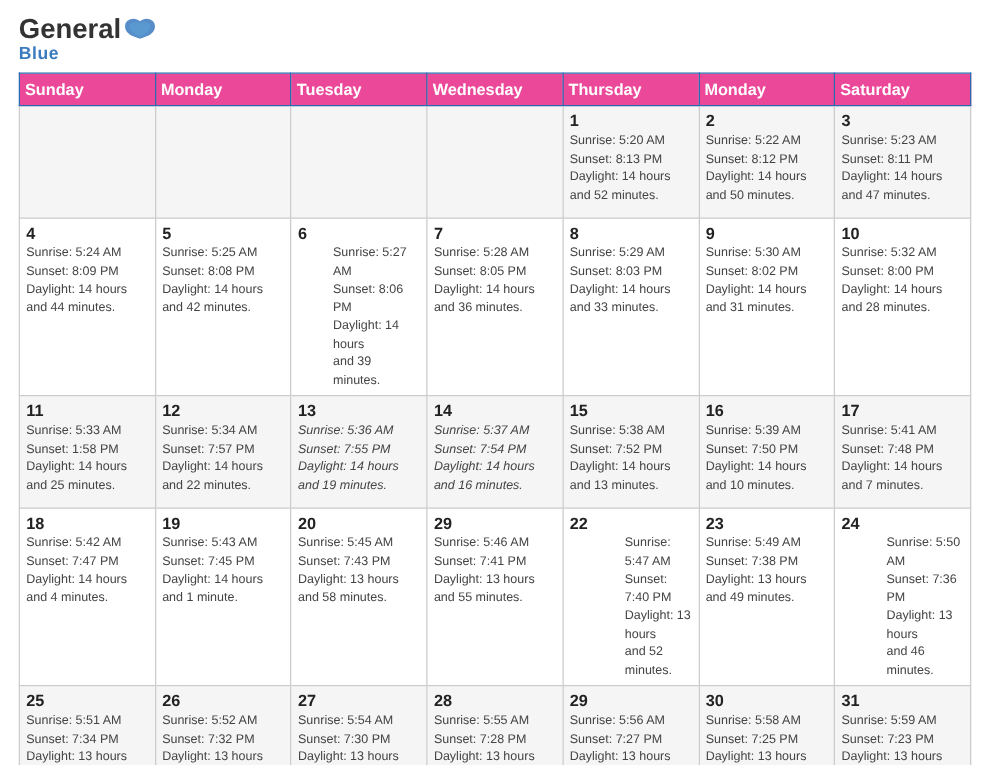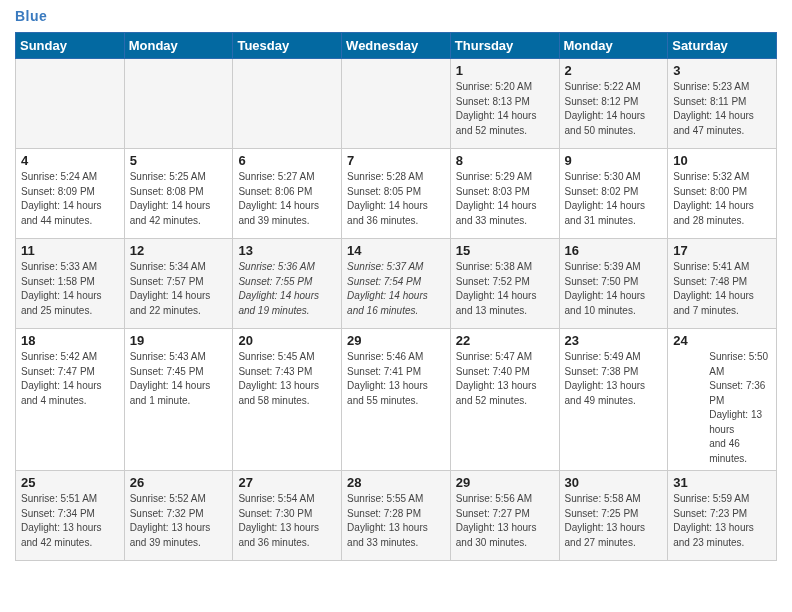--- a/index.html
+++ b/index.html
@@ -45,21 +45,21 @@
     .subtitle {
       font-size: 16px;
       color: #444;
     }
     table {
       width: 100%;
       border-collapse: collapse;
       table-layout: fixed;
     }
     thead tr th {
-      background-color: #0369a1;
+      background-color: #ec4899;
       color: #fff;
       font-size: 13px;
       font-weight: bold;
       padding: 5px 4px;
       text-align: left;
       border: 1px solid #2a6aaf;
     }
     tbody tr {
       vertical-align: top;
     }
@@ -91,20 +91,28 @@
     }
     tbody tr:nth-child(odd) td.empty {
       background: #f5f5f5;
     }
   </style>
 </head>
 <body>
 
 <div class="header">
   <div class="logo">
+    <div class="logo-row">
+      <span style="font-size:22px;font-weight:bold;color:#333;">
+        <span>General</span><svg width="28" height="22" viewBox="0 0 28 22" style="display:inline-block;vertical-align:middle;margin:0 1px;">
+            <path d="M14 4 C18 0, 26 2, 26 8 C26 14, 20 16, 14 18 C8 16, 2 14, 2 8 C2 2, 10 0, 14 4Z" fill="#3a7abf" opacity="0.85"></path>
+            <path d="M14 6 C17 3, 24 5, 22 10 C20 14, 14 16, 14 16 C14 16, 8 14, 6 10 C4 5, 11 3, 14 6Z" fill="#5b9ed6" opacity="0.6"></path>
+          </svg>
+      </span>
+    </div>
     <div class="logo-underline">Blue</div>
   </div>
   <div class="title-block">
     <div class="main-title"></div>
     <div class="subtitle"></div>
   </div>
 </div>
 
 <table>
   <thead>
@@ -156,21 +164,21 @@
         </td>
         <td>
           <span class="day-number">5</span>
           <div class="day-detail" style="white-space: pre-line;">Sunrise: 5:25 AM
 Sunset: 8:08 PM
 Daylight: 14 hours
 and 42 minutes.</div>
         </td>
         <td>
           <span class="day-number">6</span>
-          <div class="day-detail" style="white-space: pre-line;">Sunrise: 5:27 AM
+          <div class="day-detail" style="white-space: pre-line; margin-left: 28px;">Sunrise: 5:27 AM
 Sunset: 8:06 PM
 Daylight: 14 hours
 and 39 minutes.</div>
         </td>
         <td>
           <span class="day-number">7</span>
           <div class="day-detail" style="white-space: pre-line;">Sunrise: 5:28 AM
 Sunset: 8:05 PM
 Daylight: 14 hours
 and 36 minutes.</div>
@@ -272,21 +280,21 @@
         </td>
         <td>
           <span class="day-number">29</span>
           <div class="day-detail" style="white-space: pre-line;">Sunrise: 5:46 AM
 Sunset: 7:41 PM
 Daylight: 13 hours
 and 55 minutes.</div>
         </td>
         <td>
           <span class="day-number">22</span>
-          <div class="day-detail" style="white-space: pre-line;">Sunrise: 5:47 AM
+          <div class="day-detail" style="white-space: pre-line; margin-left: 44px;">Sunrise: 5:47 AM
 Sunset: 7:40 PM
 Daylight: 13 hours
 and 52 minutes.</div>
         </td>
         <td>
           <span class="day-number">23</span>
           <div class="day-detail" style="white-space: pre-line;">Sunrise: 5:49 AM
 Sunset: 7:38 PM
 Daylight: 13 hours
 and 49 minutes.</div>

